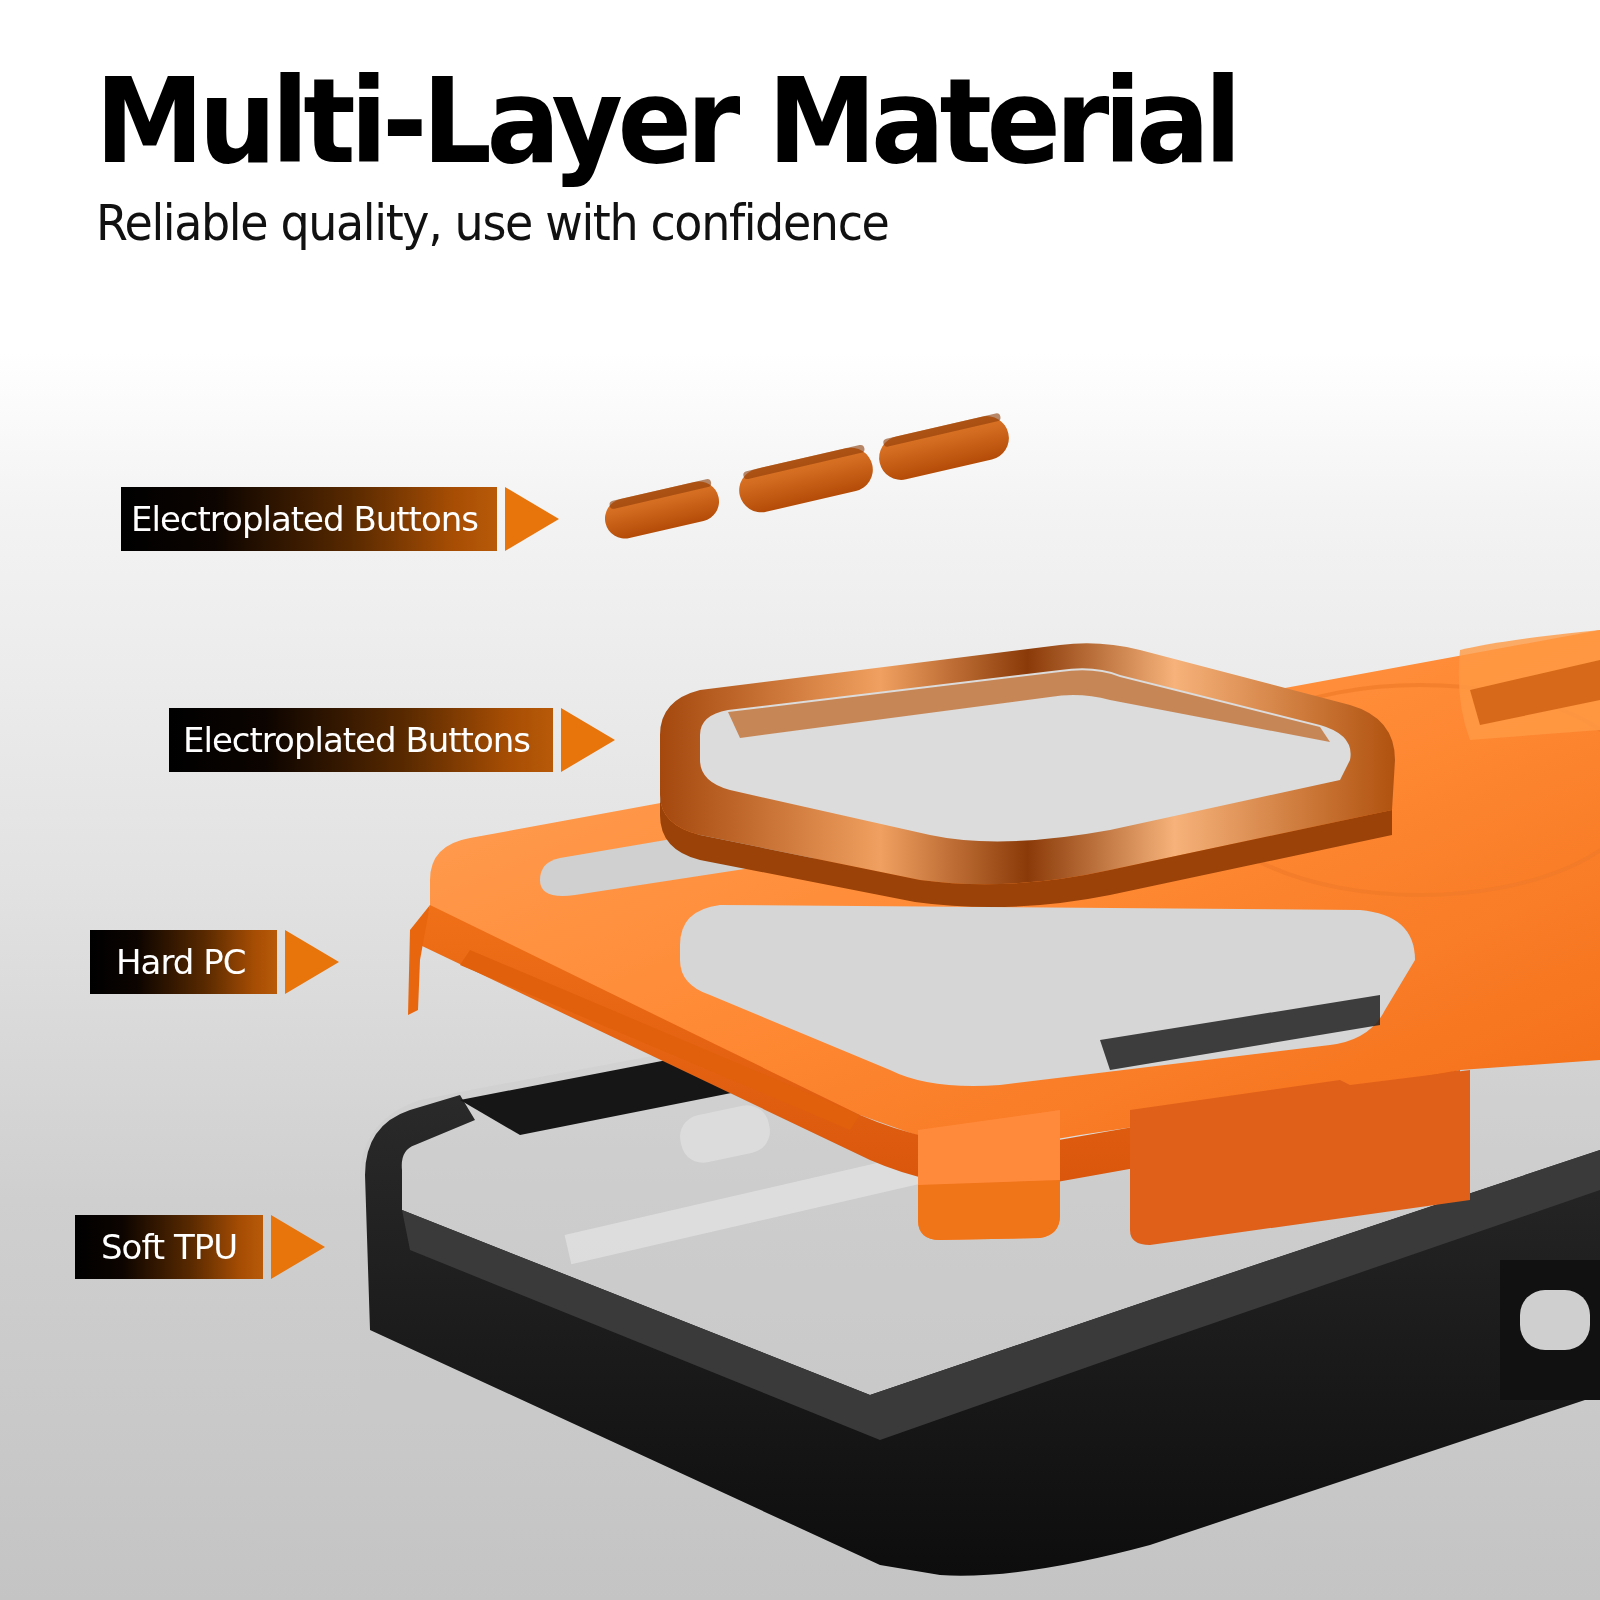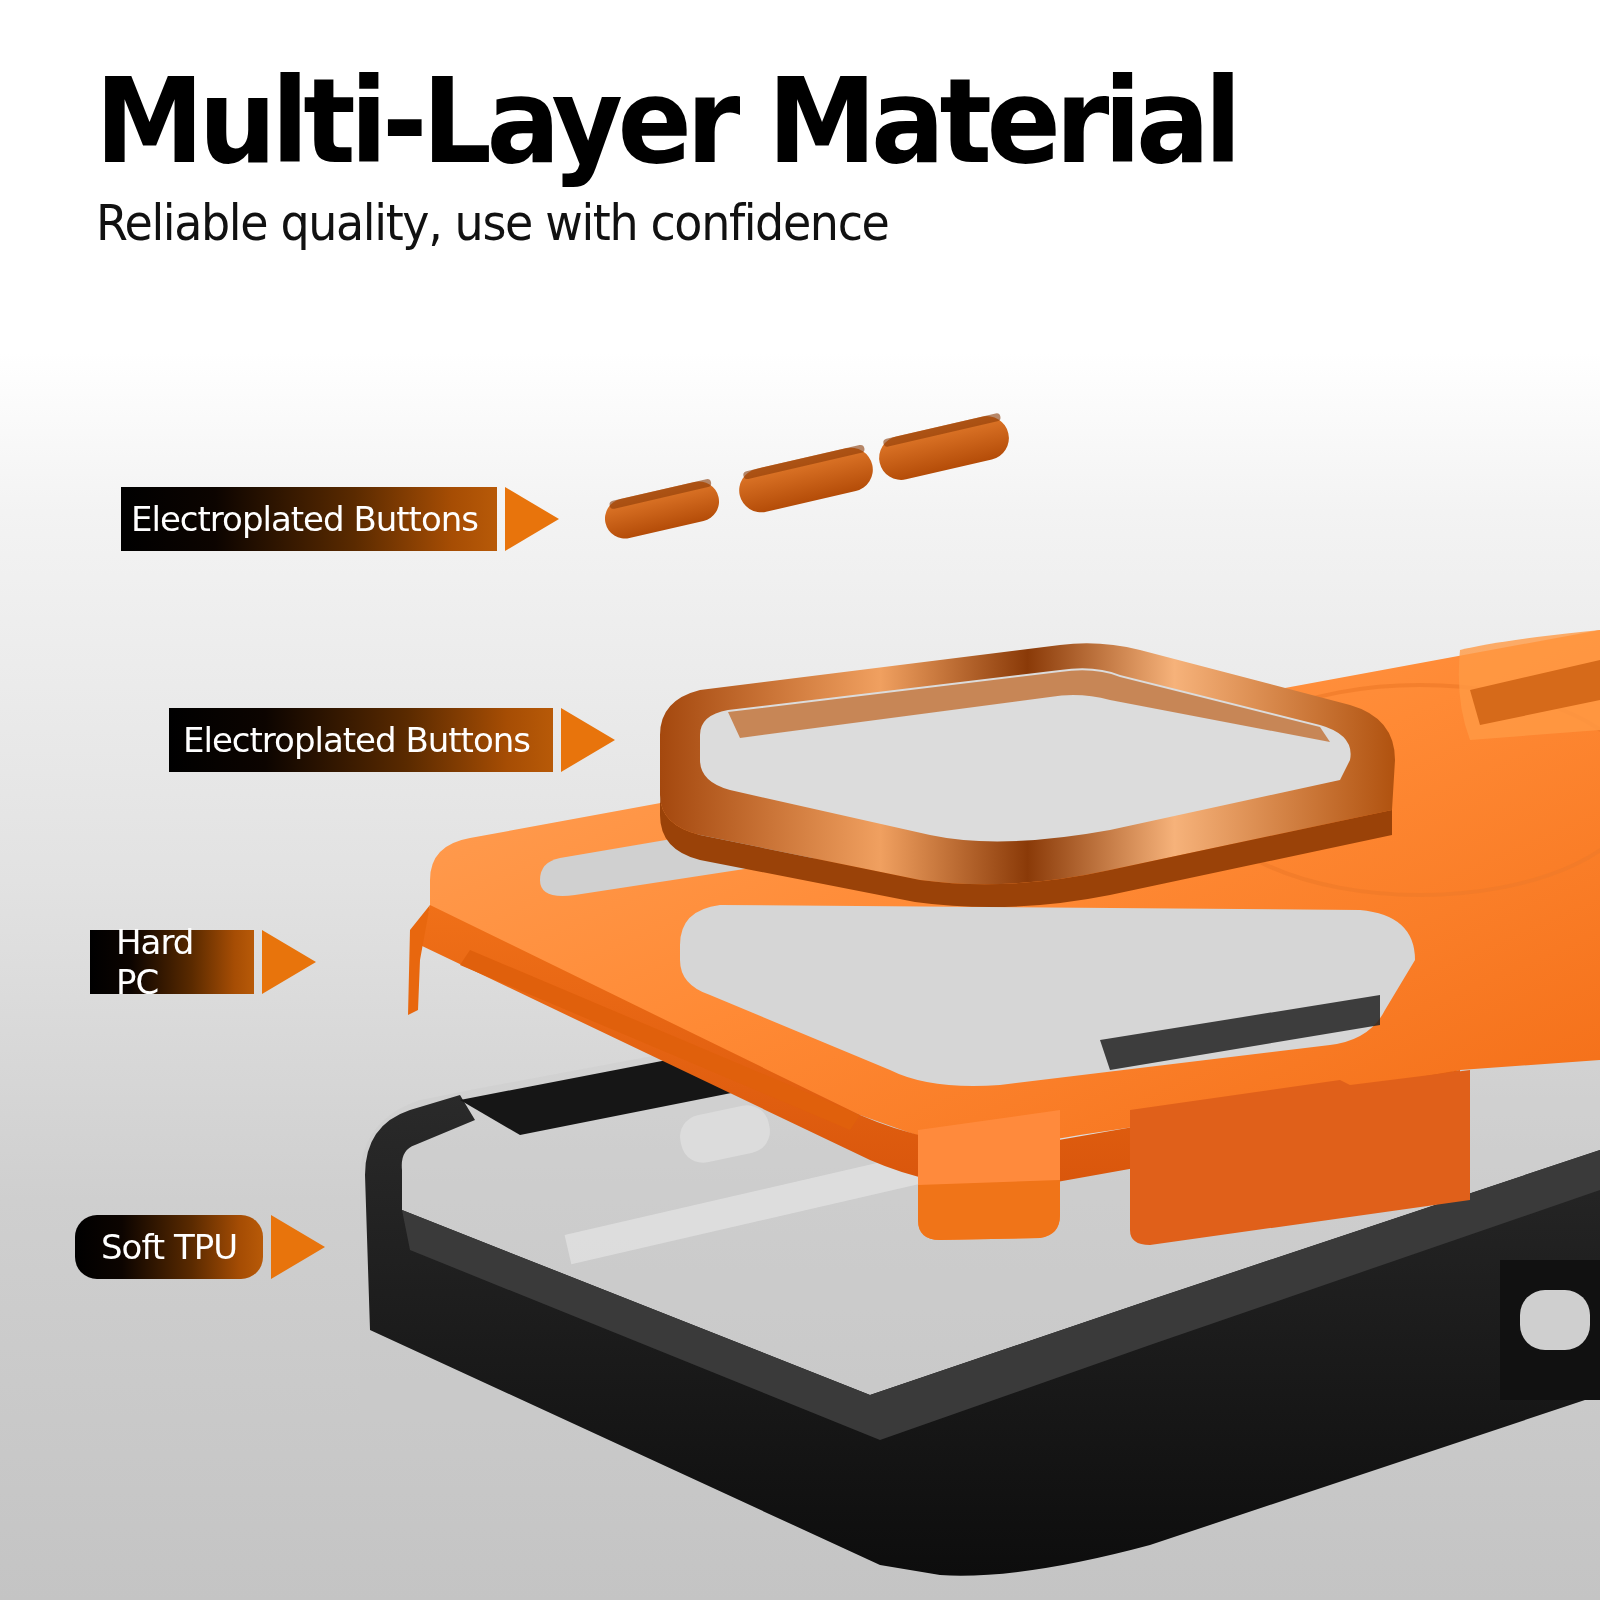--- a/index.html
+++ b/index.html
@@ -127,20 +127,20 @@
   <div class="box" style="width:376px;">Electroplated Buttons</div>
   <div class="arrow"></div>
 </div>
 
 <div class="callout" style="left:169px; top:708px;">
   <div class="box" style="width:384px; padding-left:14px;">Electroplated Buttons</div>
   <div class="arrow"></div>
 </div>
 
 <div class="callout" style="left:90px; top:930px;">
-  <div class="box" style="width:164px; padding-left:26px;">Hard PC</div>
+  <div class="box" style="width:187px; padding-left:26px;">Hard PC</div>
   <div class="arrow"></div>
 </div>
 
 <div class="callout" style="left:75px; top:1215px;">
-  <div class="box" style="width:188px; padding-left:26px;border-radius:22px;">Soft TPU</div>
+  <div class="box" style="width:188px; padding-left:26px;">Soft TPU</div>
   <div class="arrow"></div>
 </div>
 
 </body></html>

